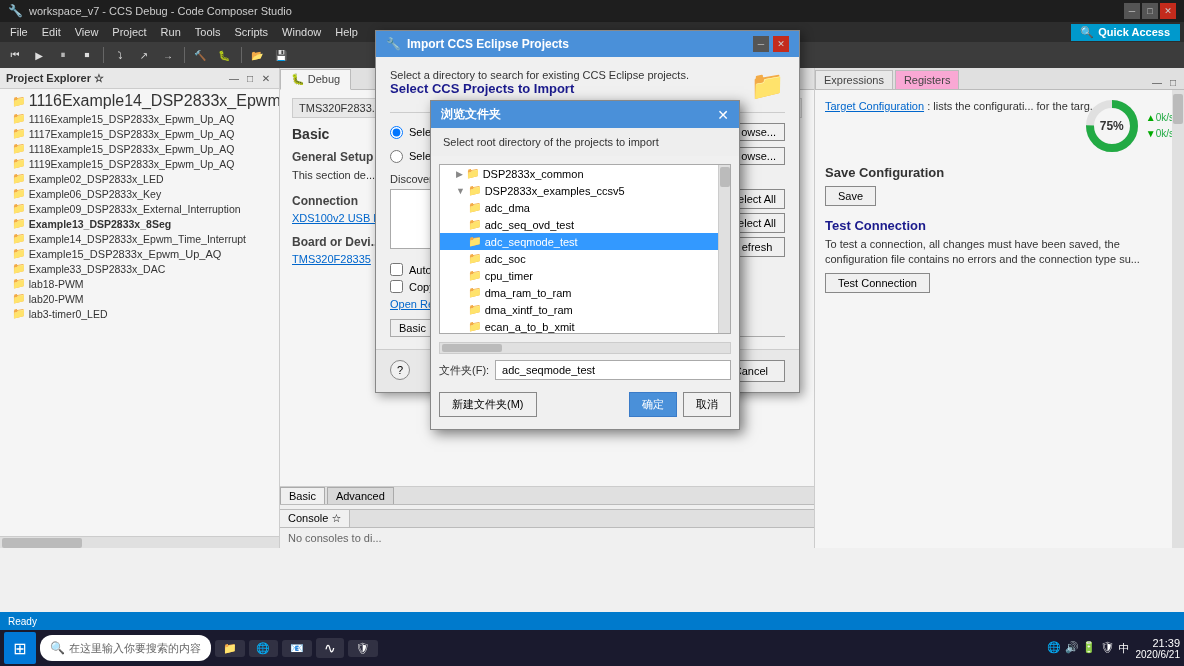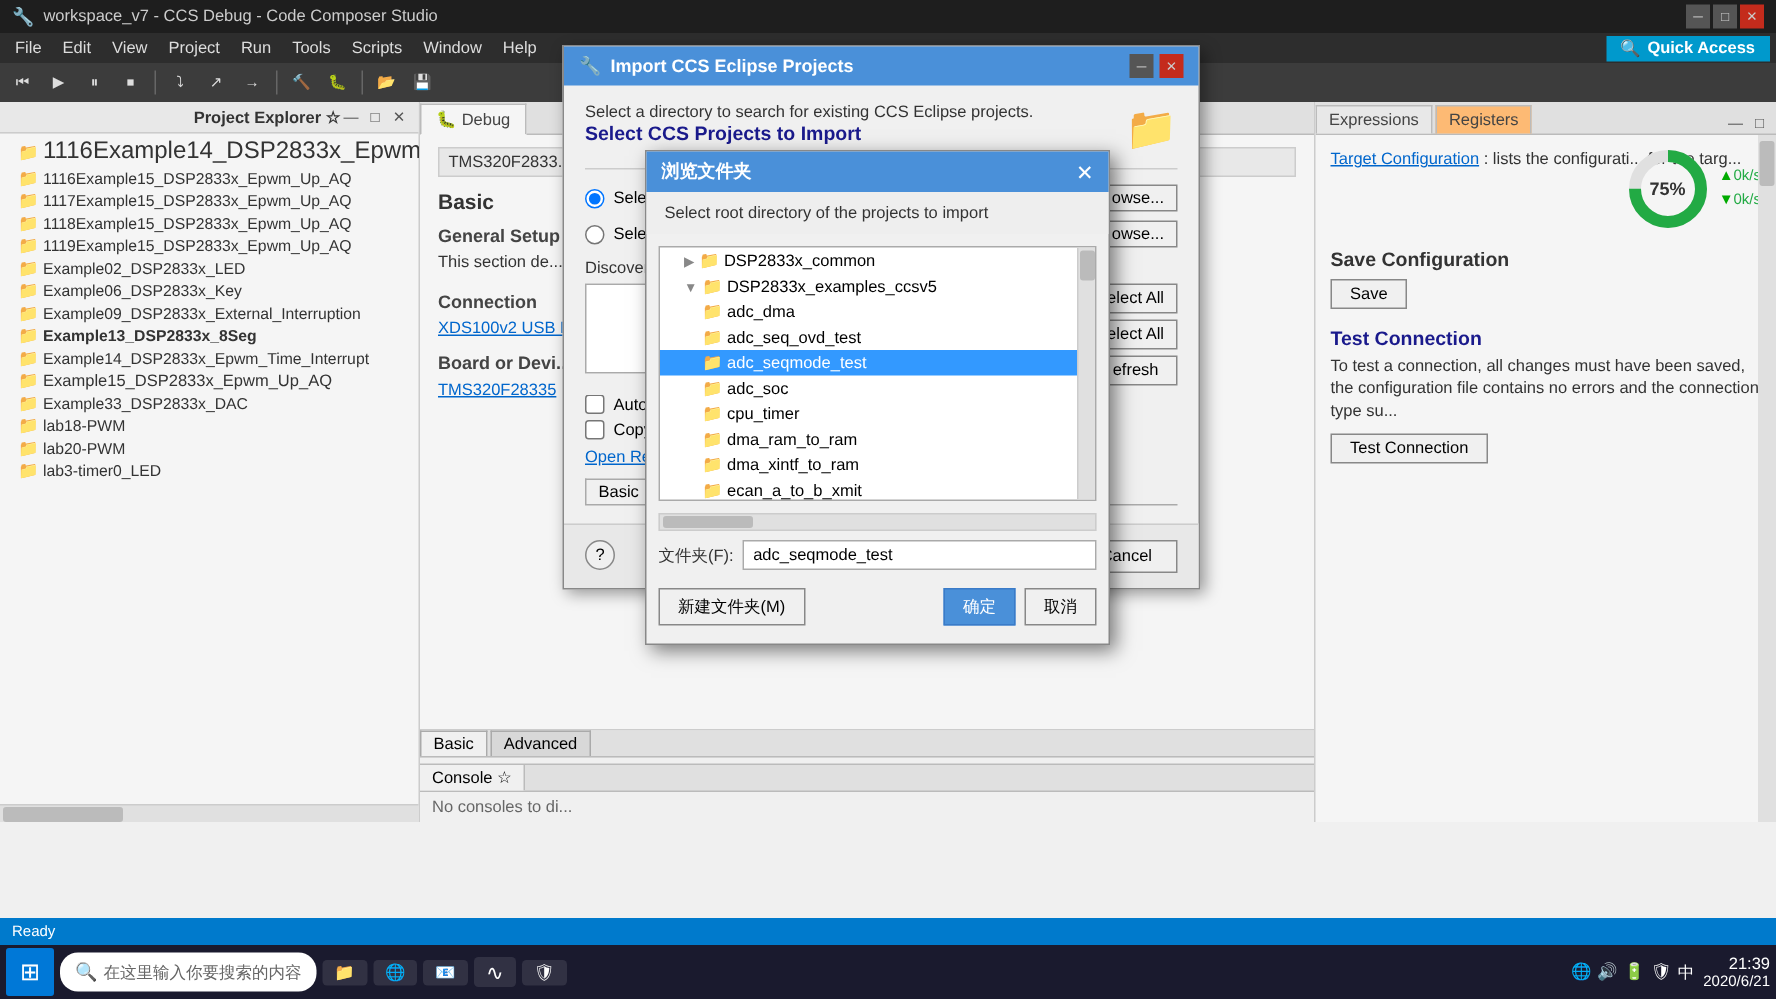--- a/index.html
+++ b/index.html
@@ -15,39 +15,39 @@
 
     
     .toolbar { background: #3c3c3c; height: 26px; display: flex; align-items: center; padding: 0 4px; gap: 2px; }
     .tool-btn { width: 22px; height: 22px; background: transparent; border: 1px solid transparent; cursor: pointer; color: #ddd; font-size: 10px; display: flex; align-items: center; justify-content: center; }
 
     
     .taskbar { position: absolute; bottom: 0; left: 0; right: 0; height: 36px; background: #1a1a2e; display: flex; align-items: center; padding: 0 4px; gap: 4px; }
 
     
     .left-panel { width: 280px; background: #f5f5f5; border-right: 1px solid #ccc; display: flex; flex-direction: column; }
-    .panel-header { background: #e8e8e8; border-bottom: 1px solid #ccc; padding: 3px 6px; display: flex; align-items: center; justify-content: flex-end; font-size: 11px; font-weight: bold; color: #333; }
+    .panel-header { background: #e8e8e8; border-bottom: 1px solid #ccc; padding: 3px 6px; display: flex; align-items: center; justify-content: space-between; font-size: 11px; font-weight: bold; color: #333; }
     .panel-header-title { display: flex; align-items: center; gap: 4px; }
     .panel-controls { display: flex; gap: 2px; }
     .panel-ctrl-btn { width: 14px; height: 14px; background: transparent; border: none; cursor: pointer; font-size: 10px; color: #555; display: flex; align-items: center; justify-content: center; }
 
     .tree-view { overflow-y: auto; flex: 1; padding: 2px 0; }
     .tree-item { padding: 1px 4px 1px 12px; cursor: pointer; display: flex; align-items: center; gap: 3px; font-size: 11px; color: #333; white-space: nowrap; }
     .folder-icon { color: #e8a000; font-size: 11px; }
 
     
     .center-panel { flex: 1; background: #f5f5f5; display: flex; flex-direction: column; }
 
     
     .tab-bar { background: #e0e0e0; border-bottom: 1px solid #bbb; display: flex; height: 22px; align-items: flex-end; }
     .tab { padding: 3px 10px; background: #d0d0d0; border: 1px solid #bbb; border-bottom: none; margin-right: 2px; cursor: pointer; font-size: 11px; color: #444; }
     .tab.active { background: #f5f5f5; border-bottom: 1px solid #f5f5f5; margin-bottom: -1px; z-index: 1; }
 
     
-    .right-panel { width: 308px; background: #f5f5f5; border-left: 1px solid #ccc; display: flex; flex-direction: column; overflow: hidden; }
+    .right-panel { width: 370px; background: #f5f5f5; border-left: 1px solid #ccc; display: flex; flex-direction: column; overflow: hidden; }
 
     .import-dialog { position: absolute; top: 30px; left: 375px; width: 425px; background: #f0f0f0; border: 1px solid #888; box-shadow: 3px 3px 10px rgba(0,0,0,0.4); z-index: 200; }
     .import-dialog-title { background: #4a90d9; color: white; padding: 5px 10px; font-size: 12px; font-weight: bold; display: flex; align-items: center; justify-content: space-between; }
 
     .discovered-section { border: 1px solid #aaa; background: white; height: 160px; margin-bottom: 8px; overflow-y: auto; }
 
     .basic-advanced-tabs { display: flex; border-bottom: 1px solid #aaa; margin-bottom: 0; }
     .ba-tab { padding: 2px 8px; border: 1px solid #aaa; border-bottom: none; background: #d8d8d8; cursor: pointer; font-size: 11px; margin-right: 2px; }
     .ba-tab.active { background: #f0f0f0; }
 
@@ -282,21 +282,21 @@
         </div>
       </div>
     </div>
 
     <div class="right-panel" style="position:relative;">
 
       <div style="display:flex;background:#e0e0e0;border-bottom:1px solid #bbb;height:22px;align-items:flex-end;">
         <div style="padding:3px 8px;font-size:11px;cursor:pointer;color:#444;background:#e8e8e8;border:1px solid #bbb;border-bottom:none;">
           <span>Expressions</span>
         </div>
-        <div style="padding:3px 8px;font-size:11px;cursor:pointer;color:#444;background:#fdba74;border:1px solid #bbb;border-bottom:none;margin-left:2px;">
+        <div style="padding:3px 8px;font-size:11px;cursor:pointer;color:#444;background:#f9a8d4;border:1px solid #bbb;border-bottom:none;margin-left:2px;">
           <span>Registers</span>
         </div>
         <div style="margin-left:auto;display:flex;align-items:center;gap:2px;padding-right:4px;">
           <button class="panel-ctrl-btn">—</button>
           <button class="panel-ctrl-btn">□</button>
         </div>
       </div>
 
       <div class="right-panel-inner" style="overflow-y:auto;max-height:380px;">
 

